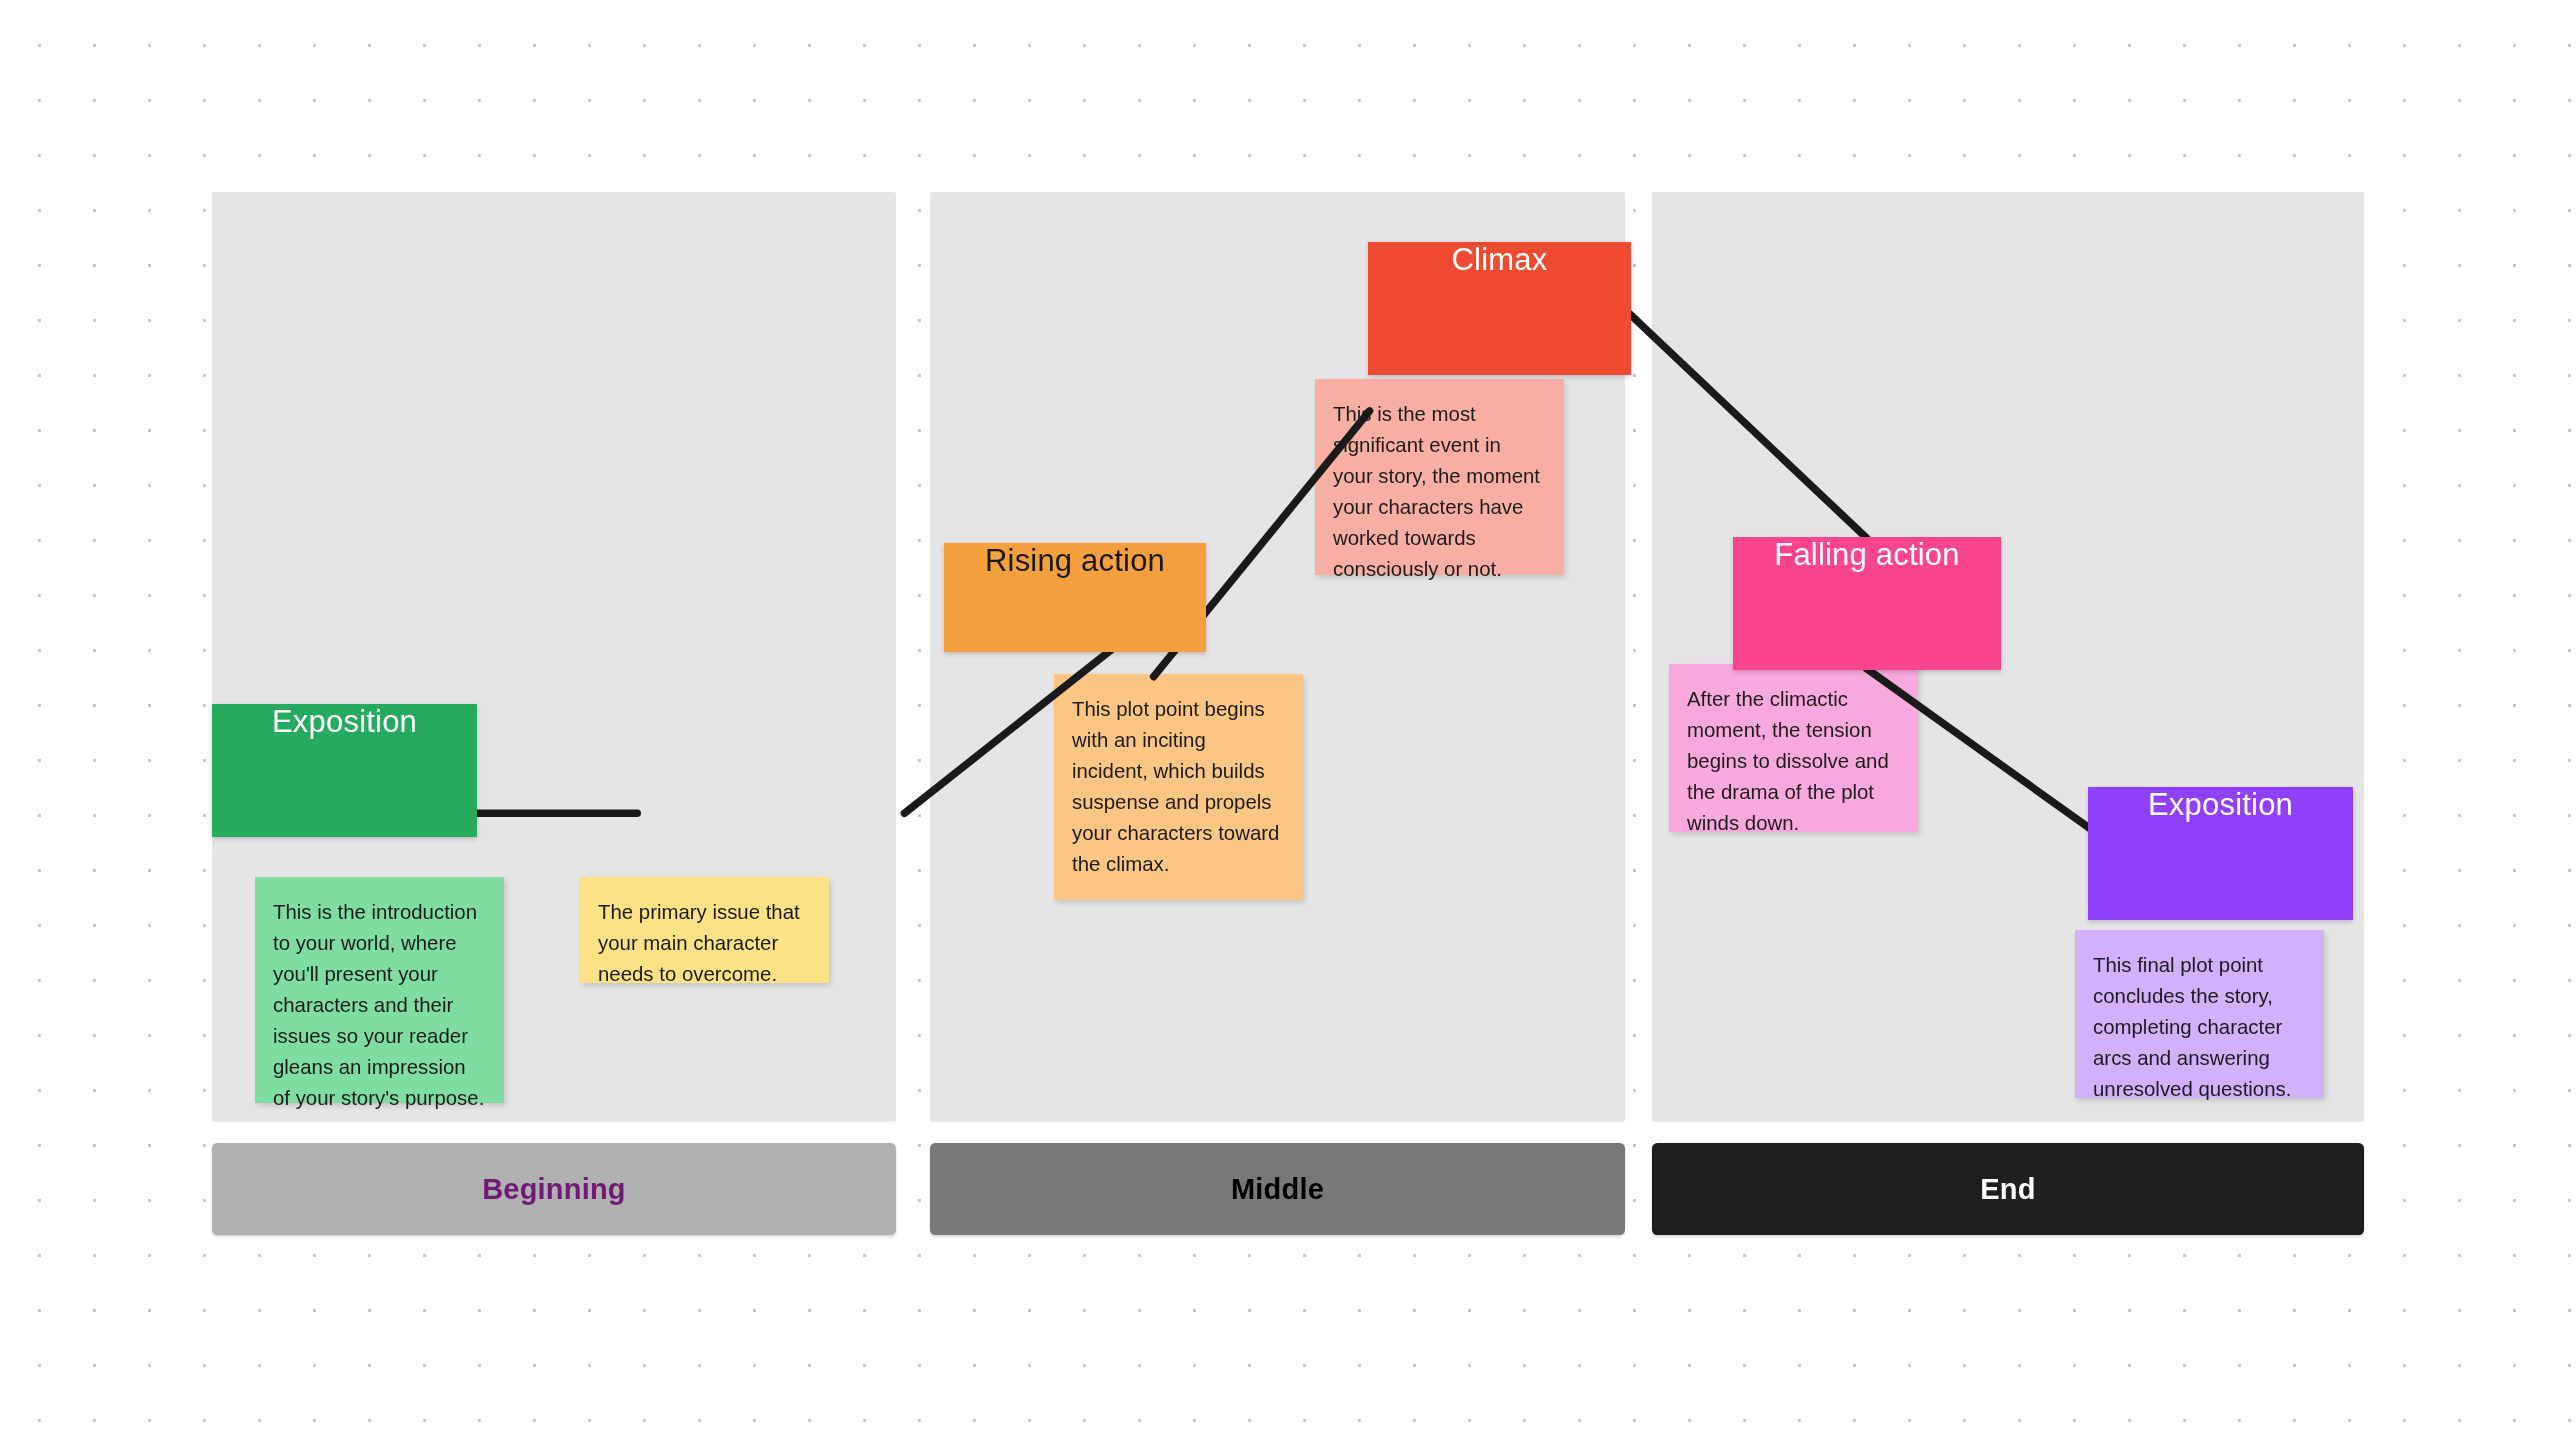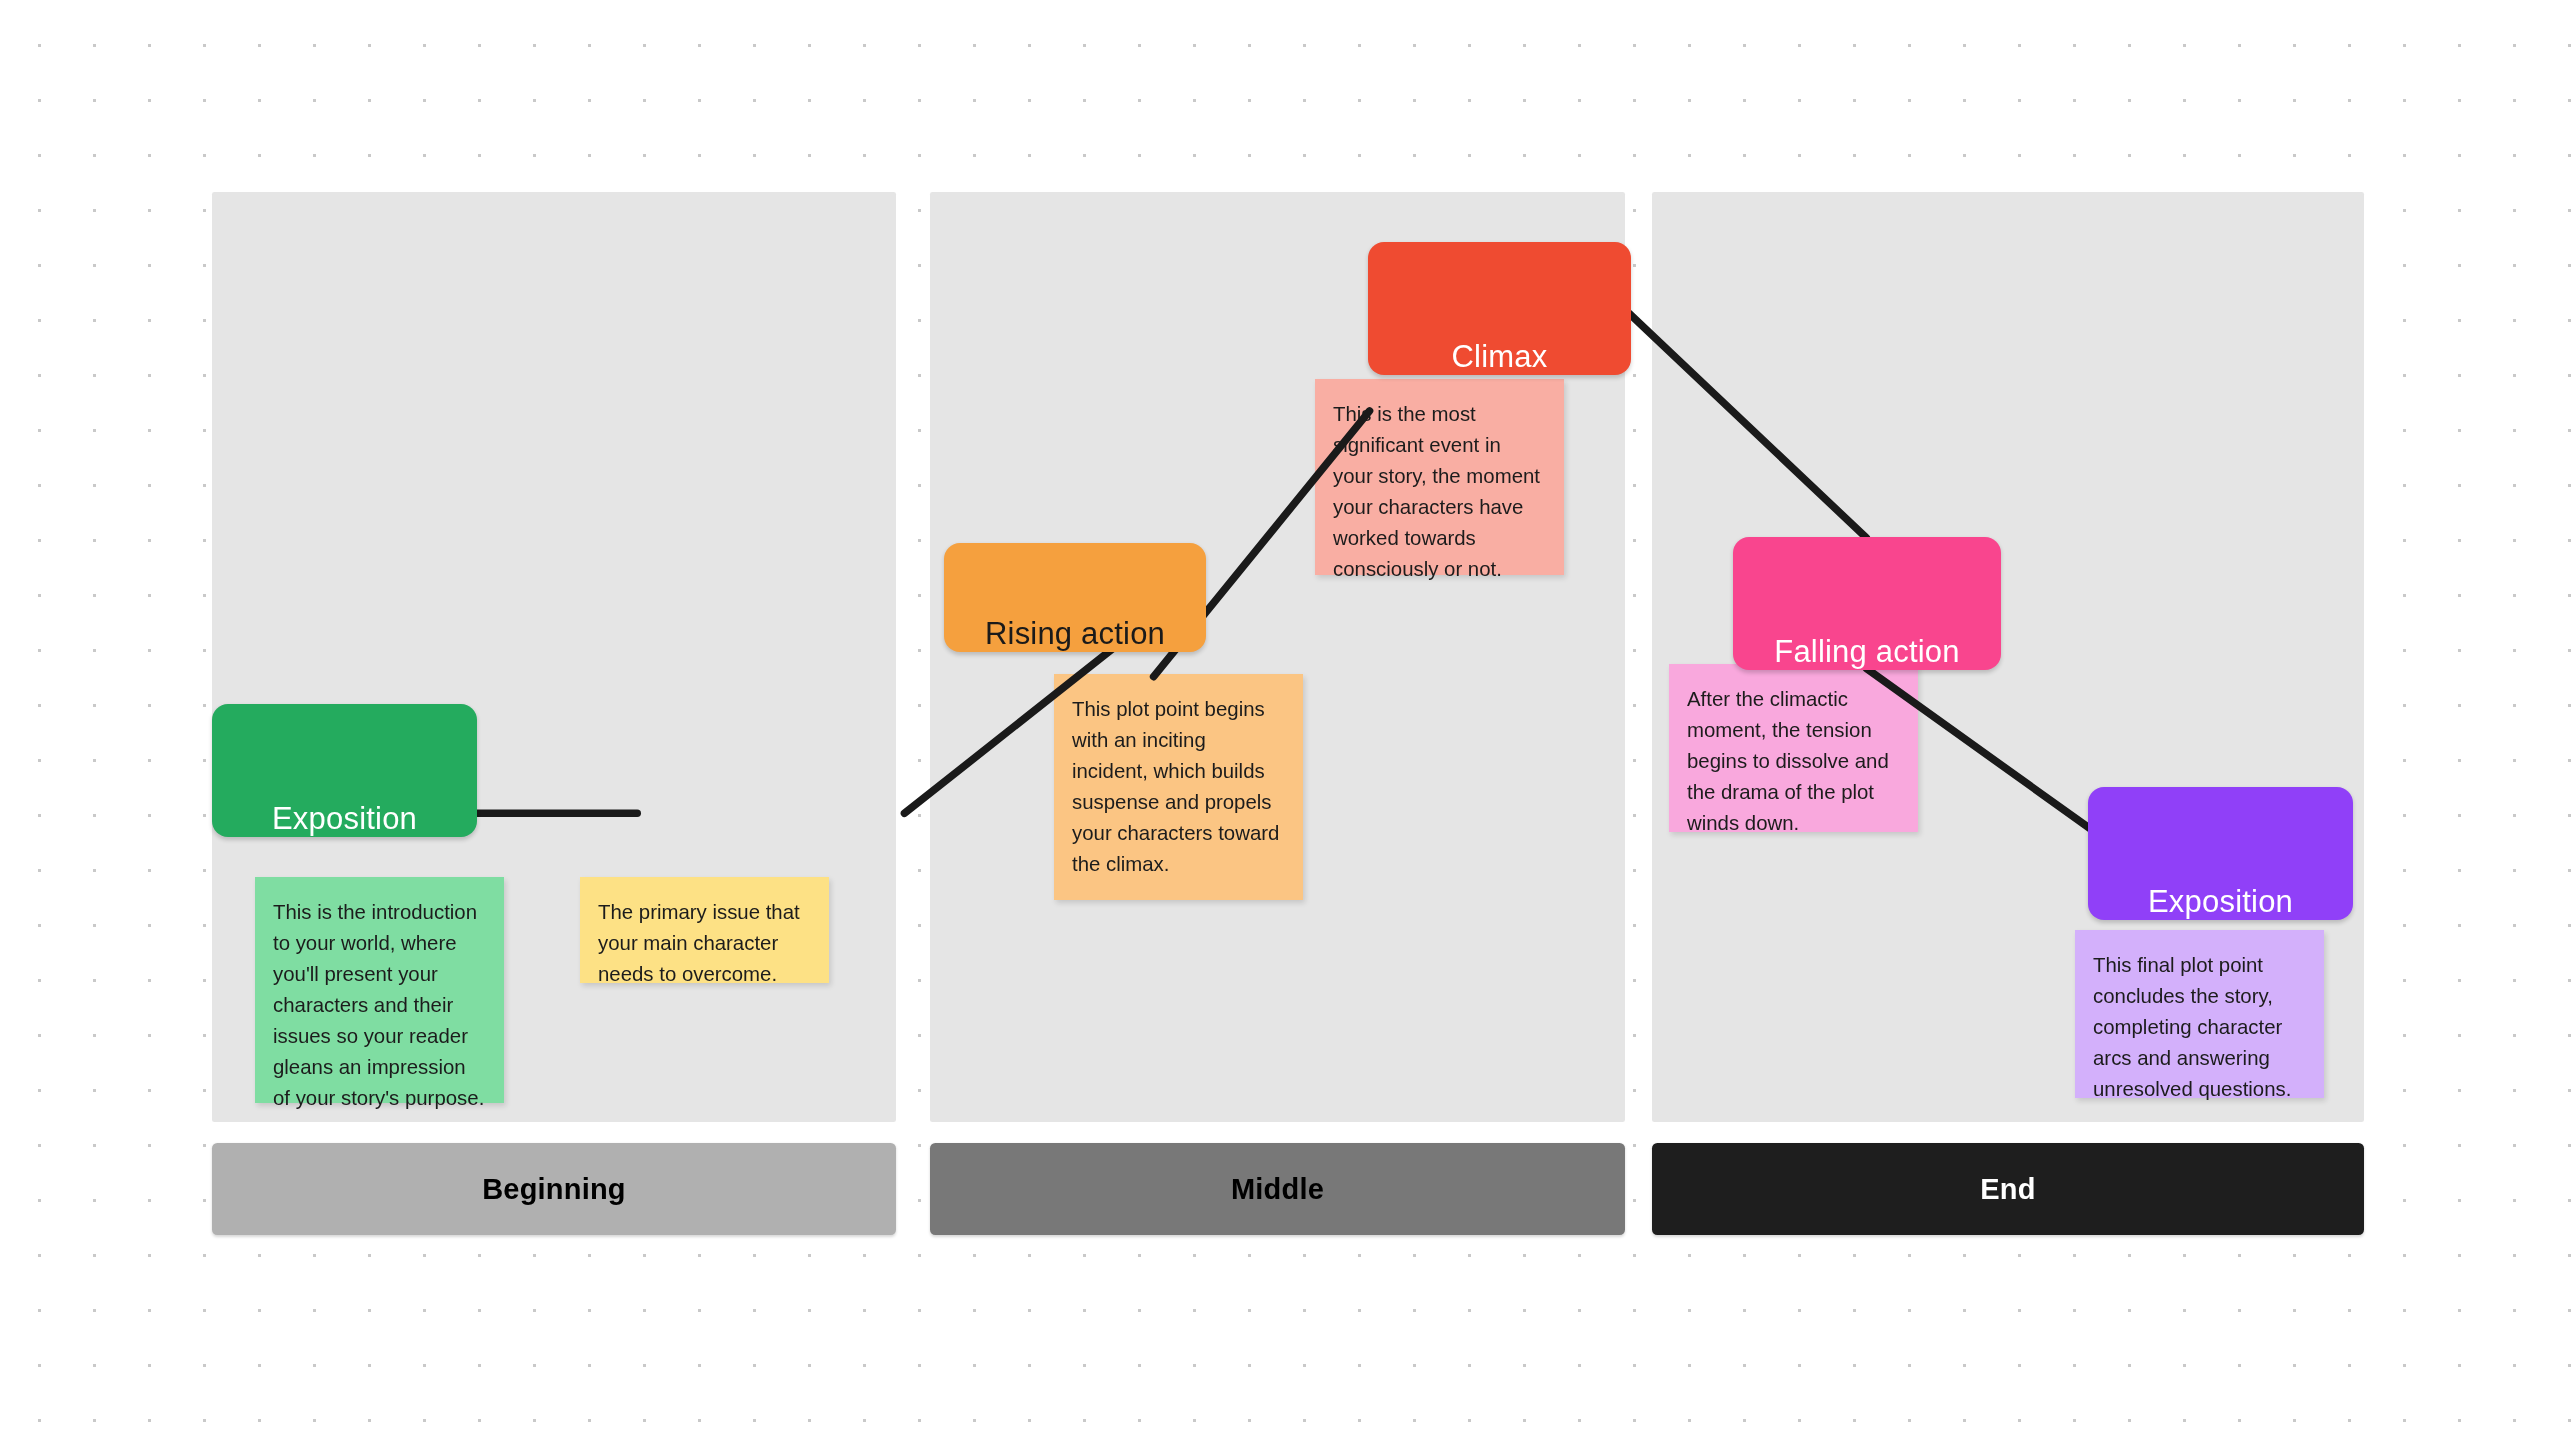--- a/index.html
+++ b/index.html
@@ -41,23 +41,23 @@
   .act-bar-label {
     font-size: 29px;
     font-weight: bold;
     letter-spacing: 0.2px;
     white-space: nowrap;
   }
 
   
   .node {
     position: absolute;
-    border-radius: 16px;
+    border-radius: 0;
     display: flex;
-    align-items: flex-end;
+    align-items: flex-start;
     justify-content: center;
     box-shadow: 0 2.3px 4.5px rgba(0,0,0,0.18);
     z-index: 6;
   }
   .node-label {
     font-size: 31px;
     font-weight: 400;
     letter-spacing: 0.2px;
     white-space: nowrap;
   }
@@ -147,21 +147,21 @@
 
   <div class="node" style="left:1733px; top:537px; width:268px; height:133px; background:#f9458e;">
     <span class="node-label" style="color:#ffffff;">Falling action</span>
   </div>
 
   <div class="node" style="left:2088px; top:787px; width:265px; height:133px; background:#9040f8;">
     <span class="node-label" style="color:#ffffff;">Exposition</span>
   </div>
 
   <div class="act-bar" style="left:212px; top:1143px; width:684px; height:92px; background:#b0b0b0;">
-    <span class="act-bar-label" style="color:#000000;">Beginning</span>
+    <span class="act-bar-label" style="color:#701a75;">Beginning</span>
   </div>
 
   <div class="act-bar" style="left:930px; top:1143px; width:695px; height:92px; background:#787878;">
     <span class="act-bar-label" style="color:#000000;">Middle</span>
   </div>
 
   <div class="act-bar" style="left:1652px; top:1143px; width:712px; height:92px; background:#1e1e1e;">
     <span class="act-bar-label" style="color:#ffffff;">End</span>
   </div>
 

